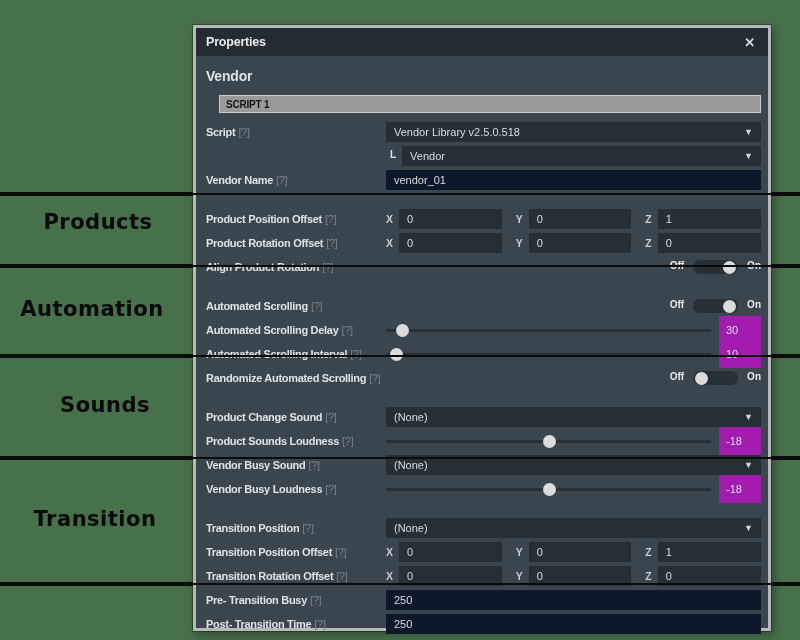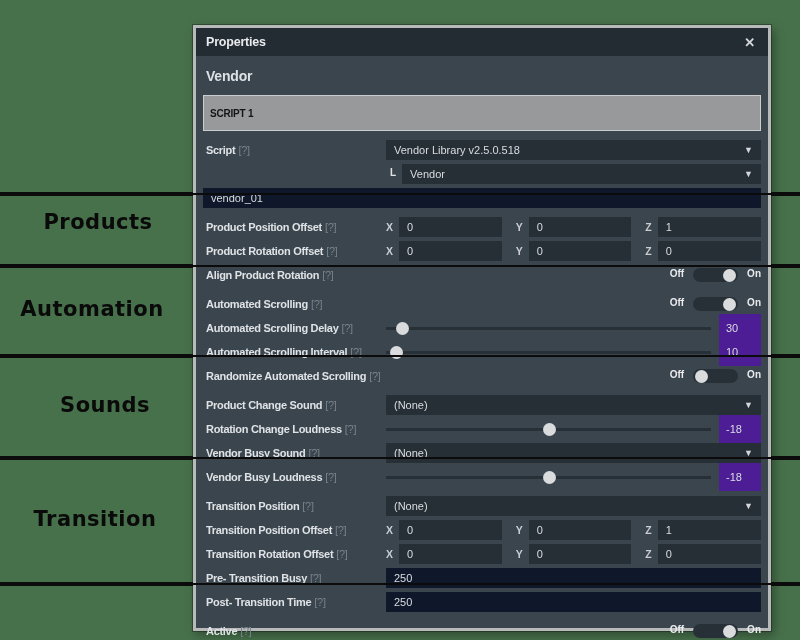--- a/index.html
+++ b/index.html
@@ -23,28 +23,28 @@
          box-shadow:0 0 0 1px rgba(0,0,0,.3),3px 4px 10px rgba(0,0,0,.35);
          z-index:10;}
   .titlebar{height:28px;background:#232b33;display:flex;align-items:center;
             padding:0 10px;color:#e9ebed;font-size:12.5px;font-weight:700;
             letter-spacing:-.2px;}
   .titlebar .spacer{flex:1;}
   .close-x{color:#d5d8da;font-size:13px;font-weight:700;cursor:pointer;padding:0 3px;}
   .body{padding:0 7px;}
   .subtitle{margin-top:12px;height:18px;color:#dde1e4;font-size:14px;
             font-weight:600;letter-spacing:-.2px;padding-left:3px;}
-  .script-tab{margin-top:9px;height:36px;background:#98999a;border:1px solid #caccce;
+  .script-tab{margin-top:9px;height:18px;background:#98999a;border:1px solid #caccce;
               box-sizing:border-box;display:flex;align-items:center;padding:0 6px;
-              color:#141414;font-size:10px;font-weight:700;letter-spacing:-.2px;}
+              color:#141414;font-size:10px;font-weight:700;letter-spacing:-.2px;margin-left:16px;}
   #rows{margin-top:9px;}
 
   
   .row{display:flex;align-items:center;height:20px;margin-bottom:4px;}
-  .row.gap{margin-top:9px;}
+  .row.gap{margin-top:19px;}
   .rowlabel{width:183px;flex:none;color:#dfe3e6;font-size:11px;font-weight:700;
             letter-spacing:-.3px;white-space:nowrap;overflow:hidden;padding-left:3px;
             box-sizing:border-box;}
   .rowlabel .help{color:#78828b;font-weight:400;margin-left:3px;}
   .ctrl{flex:1;display:flex;align-items:center;height:20px;min-width:0;}
 
   .dropdown{flex:1;height:20px;background:#262e36;display:flex;align-items:center;
             padding:0 8px;color:#d9dde0;font-size:11px;cursor:pointer;min-width:0;}
   .dropdown .dval{flex:1;white-space:nowrap;overflow:hidden;}
   .caret{color:#d5d8da;font-size:9px;flex:none;margin-left:6px;}
@@ -66,21 +66,21 @@
           position:relative;cursor:pointer;flex:none;}
   .toggle .knob{position:absolute;top:.5px;width:13px;height:13px;border-radius:50%;
                 background:#d9dbdc;}
   .toggle.on .knob{right:2px;}
   .toggle.off .knob{left:2px;}
 
   .slidertrack{flex:1;height:3px;background:#272f37;position:relative;cursor:pointer;
                min-width:0;margin-right:8px;}
   .sknob{position:absolute;top:-5px;width:13px;height:13px;border-radius:50%;
          background:#d9dbdc;}
-  input.valuebox{width:42px;flex:none;height:28px;background:#4c1d95;border:none;
+  input.valuebox{width:42px;flex:none;height:28px;background:#a21caf;border:none;
                  outline:none;color:#d9dde0;font-size:11px;font-family:inherit;
                  padding:0 7px;box-sizing:border-box;}
 </style>
 </head>
 <body>
 
 <div id="stage">
 
   <div class="ann-line" style="top:194px">
       <div class="seg left"></div>
@@ -138,20 +138,21 @@
             <div class="rowlabel"></div>
             <div class="ctrl">
               <span class="subprefix">L</span>
               <div class="dropdown">
                 <span class="dval">Vendor</span>
                 <span class="caret">▼</span>
               </div>
             </div>
           </div>
           <div class="row">
+            <div class="rowlabel"><span class="lbl">Vendor Name</span><span class="help">[?]</span></div>
             <div class="ctrl">
               <input class="textbox" value="vendor_01" style="">
             </div>
           </div>
           <div class="row gap">
             <div class="rowlabel"><span class="lbl">Product Position Offset</span><span class="help">[?]</span></div>
             <div class="ctrl">
               <div class="vecgroup">
                 <span class="axis">X</span>
                 <input class="vecbox" value="0" style="">
@@ -240,21 +241,21 @@
           <div class="row gap">
             <div class="rowlabel"><span class="lbl">Product Change Sound</span><span class="help">[?]</span></div>
             <div class="ctrl">
               <div class="dropdown">
                 <span class="dval">(None)</span>
                 <span class="caret">▼</span>
               </div>
             </div>
           </div>
           <div class="row">
-            <div class="rowlabel"><span class="lbl">Rotation Change Loudness</span><span class="help">[?]</span></div>
+            <div class="rowlabel"><span class="lbl">Product Sounds Loudness</span><span class="help">[?]</span></div>
             <div class="ctrl">
               <div class="slidertrack">
                 <div class="sknob" style="left: calc(50% - 6px);"></div>
               </div>
               <input class="valuebox" value="-18" style="">
             </div>
           </div>
           <div class="row">
             <div class="rowlabel"><span class="lbl">Vendor Busy Sound</span><span class="help">[?]</span></div>
             <div class="ctrl">

